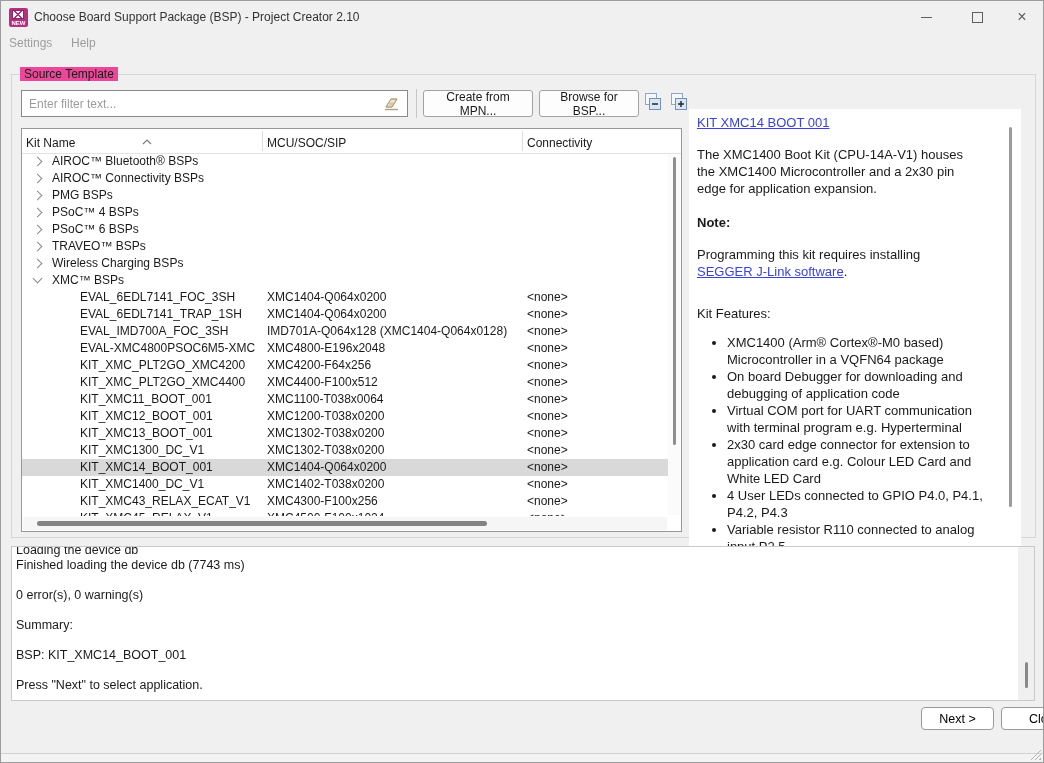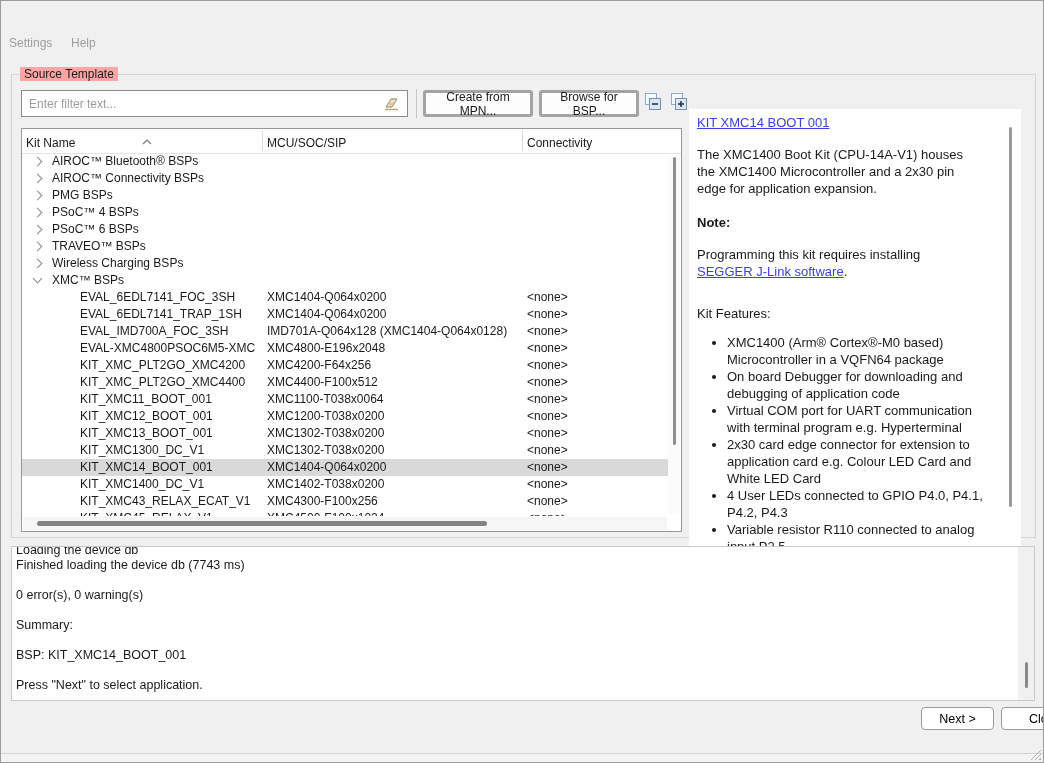--- a/index.html
+++ b/index.html
@@ -23,30 +23,30 @@
   .glyph-max{width:9px;height:9px;border:1px solid #5e5e5e;}
   .glyph-close{font-size:16px;color:#5e5e5e;line-height:16px;}
 
   
   .menubar{position:absolute;left:0;top:32px;right:0;height:22px;}
   .menu-item{position:absolute;top:3px;font-size:12px;color:#9d9d9d;}
   .mi-settings{left:8px;} .mi-help{left:70px;}
 
   
   .groupbox{position:absolute;left:10px;top:73px;width:1023px;height:462px;border:1px solid #d6d6d6;}
-  .groupbox-label{position:absolute;left:19px;top:66px;padding:0 4px;background:#fca5a5;font-size:12px;z-index:3;}
+  .groupbox-label{position:absolute;left:19px;top:66px;padding:0 4px;background:#ec4899;font-size:12px;z-index:3;}
 
   
   .filter-input{position:absolute;left:20px;top:89px;width:387px;height:27px;box-sizing:border-box;
        border:1px solid #8a8a8a;background:#fff;font-family:"Liberation Sans",sans-serif;
        font-size:12px;padding:0 30px 0 7px;color:#0369a1;z-index:2;}
   .filter-input::placeholder{color:#9b9b9b;}
   .eraser{position:absolute;left:381px;top:94px;z-index:3;}
   .vsep{position:absolute;left:415px;top:88px;width:1px;height:29px;background:#c6c6c6;z-index:2;}
-  .push-btn{position:absolute;top:89px;height:27px;box-sizing:border-box;border:3px solid #a3a3a3;
+  .push-btn{position:absolute;top:89px;height:27px;box-sizing:border-box;border:1px solid #a3a3a3;
        border-radius:3px;background:#fdfdfd;font-size:12px;color:#1a1a1a;display:flex;
        align-items:center;justify-content:center;z-index:2;}
   .btn-mpn{left:422px;width:110px;} .btn-browse{left:538px;width:100px;}
   .icon-btn{position:absolute;top:91px;width:18px;height:20px;z-index:2;}
   .ib-collapse{left:643px;} .ib-expand{left:669px;}
 
   
   .tree{position:absolute;left:20px;top:127px;width:661px;height:404px;background:#fff;
         border:1px solid #989898;box-sizing:border-box;z-index:2;}
   .tree-header{position:absolute;left:0;top:0;right:0;height:24px;background:#fff;border-bottom:1px solid #e3e3e3;}
@@ -95,20 +95,36 @@
   .bottom-strip{position:absolute;left:0;right:0;bottom:0;height:8px;border-top:1px solid #d2d2d2;background:#f3f3f3;}
   .resize-grip{position:absolute;right:2px;bottom:2px;width:11px;height:11px;
        background:repeating-linear-gradient(135deg,transparent 0 2px,#b3b3b3 2px 3px);
        clip-path:polygon(100% 0,100% 100%,0 100%);}
 </style>
 </head>
 <body>
 
 <div class="window">
 
+  <div class="titlebar">
+    <div class="app-icon">
+      <span class="chip"></span>
+      <span class="new">NEW</span>
+    </div>
+    <span class="title-text">Choose Board Support Package (BSP) - Project Creator 2.10</span>
+    <div class="win-btn wb-min">
+      <span class="glyph-min"></span>
+    </div>
+    <div class="win-btn wb-max">
+      <span class="glyph-max"></span>
+    </div>
+    <div class="win-btn wb-close">
+      <span class="glyph-close">×</span>
+    </div>
+  </div>
 
   <div class="menubar">
     <span class="menu-item mi-settings">Settings</span>
     <span class="menu-item mi-help">Help</span>
   </div>
 
   <div class="groupbox"></div>
   <span class="groupbox-label">Source Template</span>
 
   <input class="filter-input" type="text" placeholder="Enter filter text..." style="">

